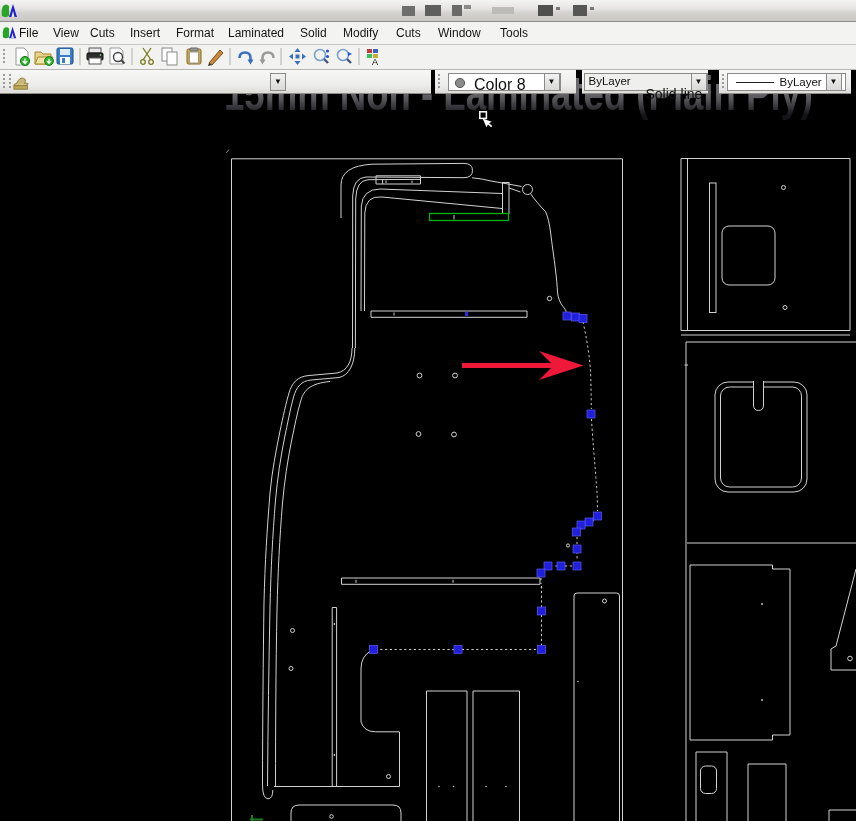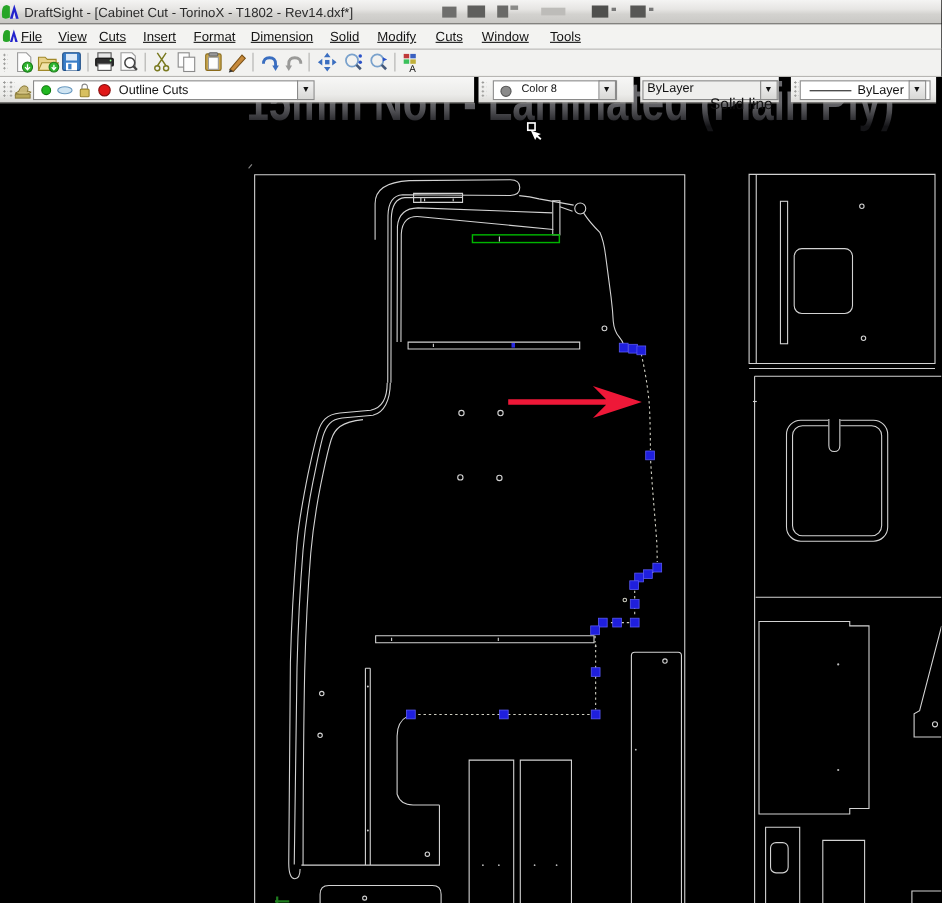--- a/index.html
+++ b/index.html
@@ -4,21 +4,21 @@
 <style>
   html,body{margin:0;padding:0;}
   body{width:856px;height:821px;overflow:hidden;background:#000;
        font-family:"Liberation Sans",sans-serif;position:relative;}
   .abs{position:absolute;}
   .title{left:0;top:0;width:856px;height:21px;
     background:linear-gradient(180deg,#f4f4f3 0%,#e6e5e3 40%,#d3d2cf 62%,#c9c8c5 100%);
     border-bottom:1px solid #8f8e8b;}
   .ttxt{left:22px;top:4px;font-size:12px;color:#2c2c2c;letter-spacing:0px;}
   .menu{left:0;top:22px;width:856px;height:22px;background:#f3f3f1;border-bottom:1px solid #c9c8c5;}
-  .mi{top:4px;font-size:12px;color:#141414;text-decoration:underline;}
+  .mi{top:4px;font-size:12px;color:#141414;}
   .tb2{left:0;top:45px;width:856px;height:24px;background:#f2f2f0;border-bottom:1px solid #b7b6b3;}
   .grp{top:70px;height:23px;
     background:linear-gradient(180deg,#f7f7f6 0%,#ebebe9 70%,#dcdbd8 100%);
     border-bottom:1px solid #8f8e8b;}
   .combo{position:absolute;background:#fff;border:1px solid #8a8a8a;height:16px;top:3px;}
   .dbtn{position:absolute;width:14px;height:16px;top:3px;background:linear-gradient(#f2f2f2,#d8d8d6);
     border:1px solid #8a8a8a;text-align:center;line-height:15px;font-size:8px;color:#111;}
   .ghost{left:224px;top:65px;font-size:49px;font-weight:bold;white-space:nowrap;
     background:linear-gradient(180deg,#68686c 28px,#57575b 34px,#323236 43px,#141417 50px);
     -webkit-background-clip:text;background-clip:text;color:transparent;
@@ -177,21 +177,20 @@
     <path d="M0,0 L0,9.6 L2.5,7.5 L4.3,11.4 L5.8,10.7 L4,6.9 L7,6.7 Z" fill="#fff"></path>
   </g>
 </svg>
 
 <div class="abs title">
   <svg class="abs" style="left:1px;top:2px" width="17" height="17" viewBox="0 0 17 17">
     <path d="M1,14 Q0,8 2,4 Q5,1 8,4 L8,14 Q4,16 1,14 Z" fill="#27a527"></path>
     <path d="M8,15 L12,2 L16,15 Z" fill="#2222cc"></path>
     <path d="M10.5,15 L12,9 L13.5,15 Z" fill="#eee"></path>
   </svg>
-  <span class="abs ttxt">DraftSight - [Cabinet Cut - TorinoX - T1802 - Rev14.dxf*]</span>
   <div class="abs" style="left:402px;top:6px;width:13px;height:10px;background:#6e6e6c"></div>
   <div class="abs" style="left:425px;top:5px;width:16px;height:11px;background:#5f5f5d"></div>
   <div class="abs" style="left:452px;top:5px;width:10px;height:11px;background:#6a6a68"></div>
   <div class="abs" style="left:464px;top:5px;width:7px;height:4px;background:#8a8a88"></div>
   <div class="abs" style="left:492px;top:7px;width:22px;height:7px;background:#bdbcb9"></div>
   <div class="abs" style="left:538px;top:5px;width:15px;height:11px;background:#4f4f4d"></div>
   <div class="abs" style="left:556px;top:7px;width:4px;height:3px;background:#777"></div>
   <div class="abs" style="left:573px;top:5px;width:14px;height:11px;background:#575755"></div>
   <div class="abs" style="left:590px;top:7px;width:4px;height:3px;background:#777"></div>
 </div>
@@ -200,21 +199,21 @@
   <svg class="abs" style="left:2px;top:3px" width="15" height="15" viewBox="0 0 17 17">
     <path d="M1,14 Q0,8 2,4 Q5,1 8,4 L8,14 Q4,16 1,14 Z" fill="#27a527"></path>
     <path d="M8,15 L12,2 L16,15 Z" fill="#2222cc"></path>
     <path d="M10.5,15 L12,9 L13.5,15 Z" fill="#eee"></path>
   </svg>
   <span class="abs mi" style="left:19px">File</span>
   <span class="abs mi" style="left:53px">View</span>
   <span class="abs mi" style="left:90px">Cuts</span>
   <span class="abs mi" style="left:130px">Insert</span>
   <span class="abs mi" style="left:176px">Format</span>
-  <span class="abs mi" style="left:228px">Dimension</span>
+  <span class="abs mi" style="left:228px">Laminated</span>
   <span class="abs mi" style="left:300px">Solid</span>
   <span class="abs mi" style="left:343px">Modify</span>
   <span class="abs mi" style="left:396px">Cuts</span>
   <span class="abs mi" style="left:438px">Window</span>
   <span class="abs mi" style="left:500px">Tools</span>
 </div>
 
 <div class="abs tb2">
   <div class="grip"></div>
   <svg class="abs" style="left:10px;top:1px" width="380" height="22" viewBox="0 0 380 22">
@@ -307,40 +306,30 @@
 </div>
 
 <div class="abs grp" style="left:0;width:431px">
   <div class="grip"></div>
   <div class="grip" style="left:8px"></div>
   <svg class="abs" style="left:13px;top:3px" width="18" height="18" viewBox="0 0 20 20">
     <path d="M1,13 L8,9 L17,12 L10,16 Z" fill="#d8c888" stroke="#8a7a3a"></path>
     <path d="M4,12 Q7,4 12,6 Q15,7 13,12" fill="#c8b878" stroke="#8a7a3a"></path>
     <rect x="1" y="14" width="15" height="4" fill="#b8a858" stroke="#8a7a3a"></rect>
   </svg>
-  <div class="combo" style="left:30px;width:239px">
-    <svg class="abs" style="left:4px;top:1px" width="70" height="14" viewBox="0 0 70 14">
-      <circle cx="7" cy="7" r="4" fill="#22b822" stroke="#0f7a0f"></circle>
-      <ellipse cx="24" cy="7" rx="6.5" ry="3.2" fill="#cfe4f2" stroke="#6a9ac0"></ellipse>
-      <rect x="38" y="6" width="8" height="7" rx="1" fill="#d8c060" stroke="#9a8530"></rect>
-      <path d="M39.5,6 v-2 a2.5,2.5 0 0 1 5,0 v2" fill="none" stroke="#888"></path>
-      <circle cx="60" cy="7" r="5.2" fill="#e01818" stroke="#8a0f0f"></circle>
-    </svg>
-    <span class="abs" style="left:77px;top:2px;font-size:11.5px;color:#111">Outline Cuts</span>
-  </div>
   <div class="dbtn" style="left:270px">▼</div>
 </div>
 
 <div class="abs grp" style="left:434.5px;width:141px">
   <div class="grip"></div>
   <div class="combo" style="left:13.5px;width:111px">
     <svg class="abs" style="left:5px;top:3px" width="12" height="12">
         <circle cx="6" cy="6" r="4.6" fill="#8a8a8a" stroke="#555"></circle>
       </svg>
-    <span class="abs" style="left:25px;top:2px;font-size:10px;color:#111">Color 8</span>
+    <span class="abs" style="left:25px;top:2px;font-size:16px;color:#111">Color 8</span>
   </div>
   <div class="dbtn" style="left:109px">▼</div>
 </div>
 
 <div class="abs grp" style="left:581.5px;width:126.5px">
   <div class="combo" style="left:2.5px;width:122px;background:#efefed"></div>
   <span class="abs" style="left:7px;top:5px;font-size:11.5px;color:#111">ByLayer</span>
   <span class="abs" style="left:64px;top:16px;font-size:14px;color:#111">Solid line</span>
   <div class="dbtn" style="left:109px">▼</div>
 </div>

